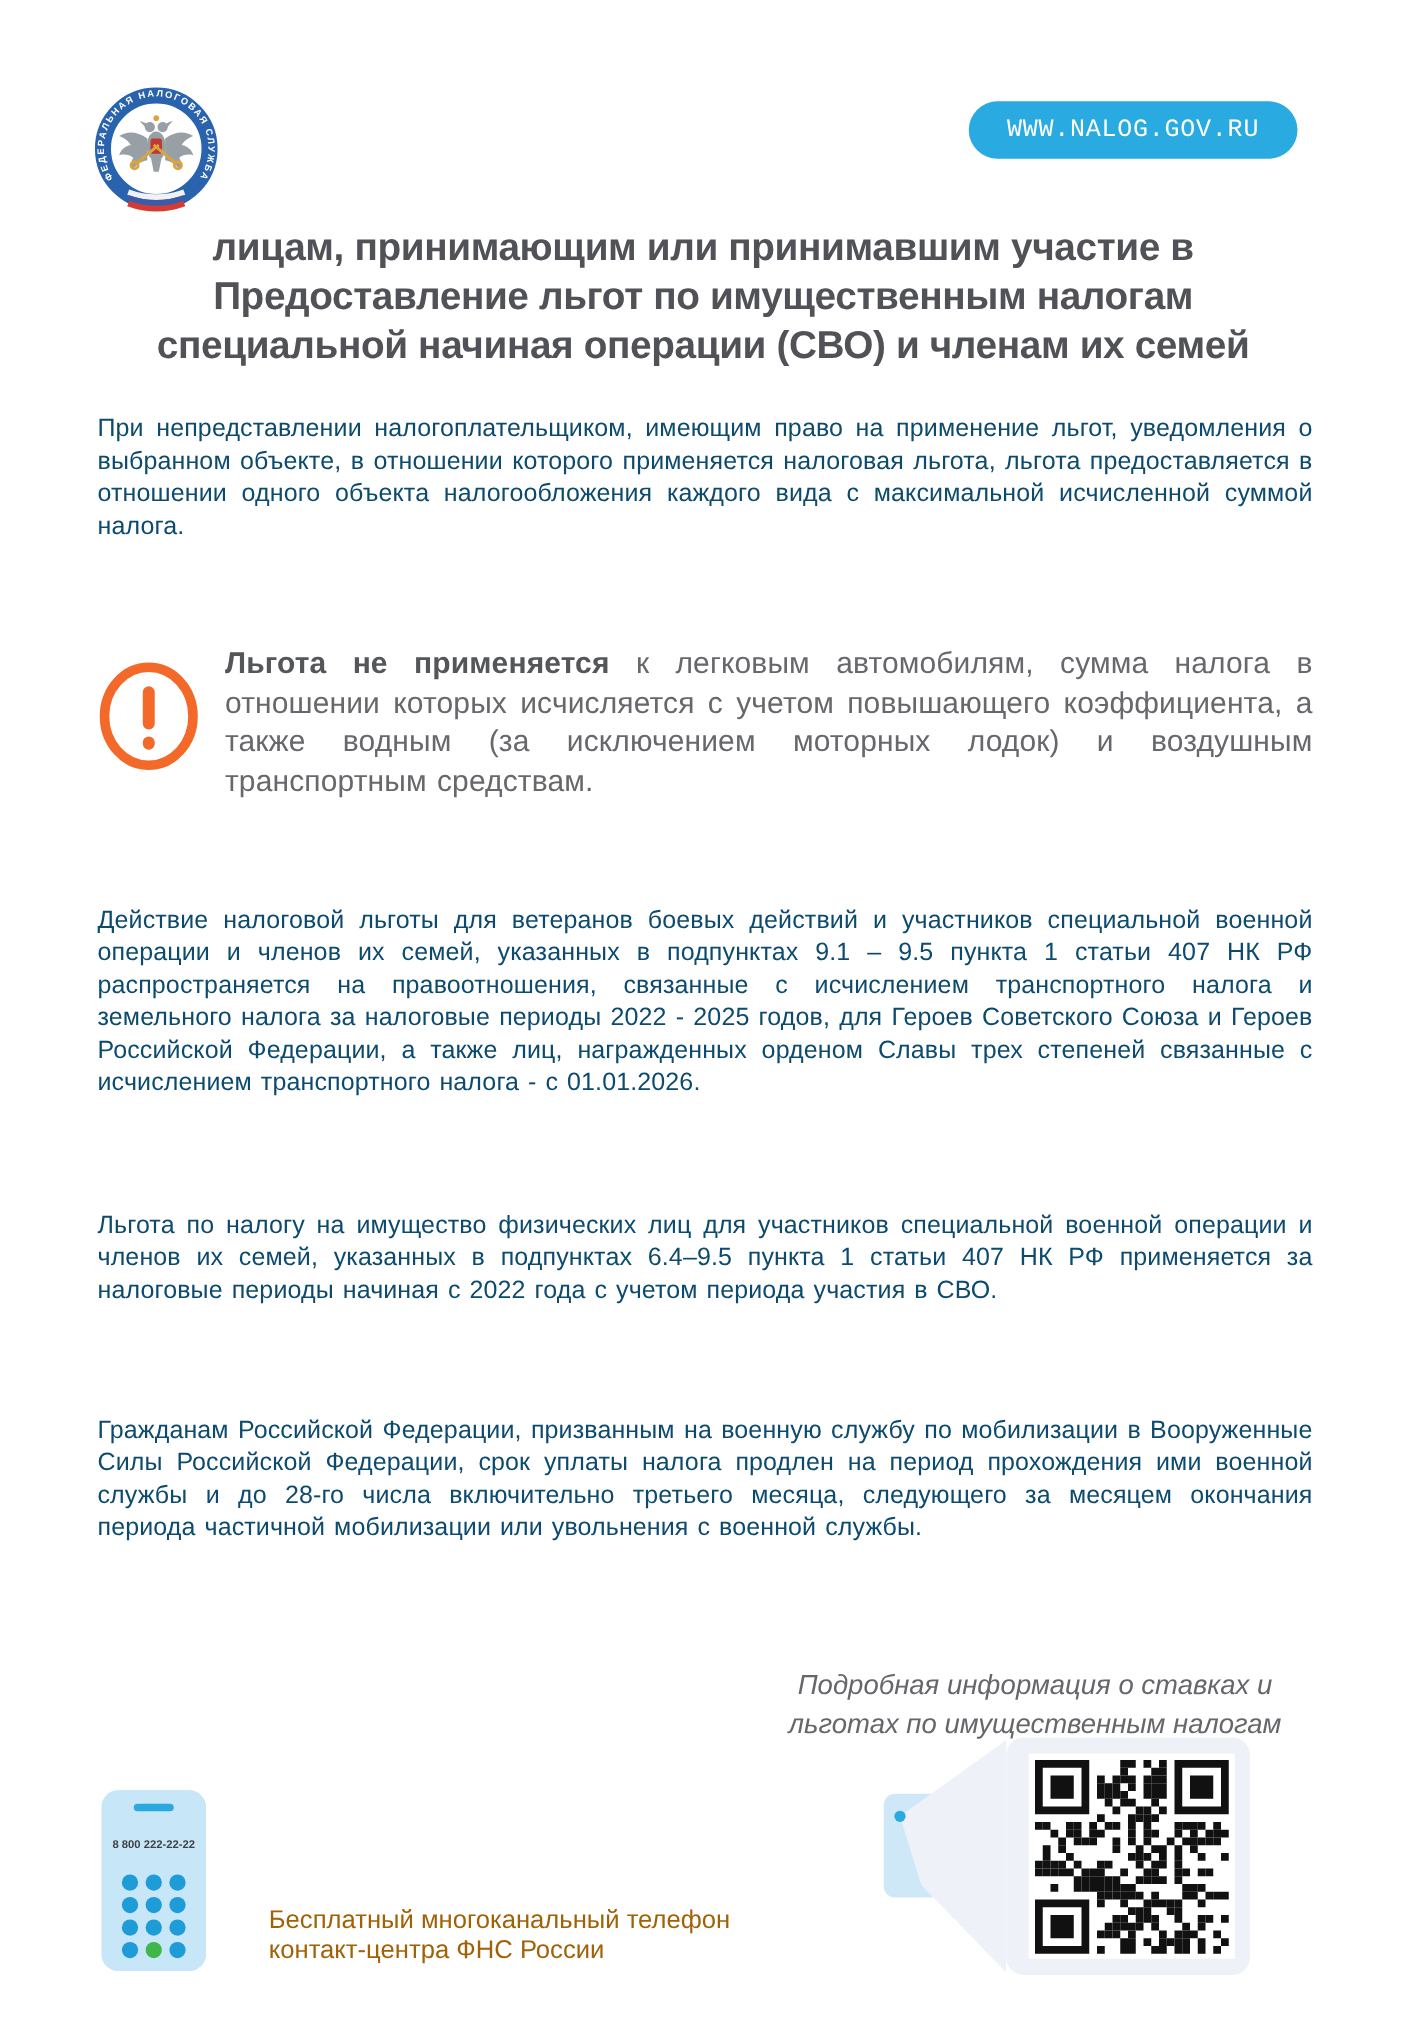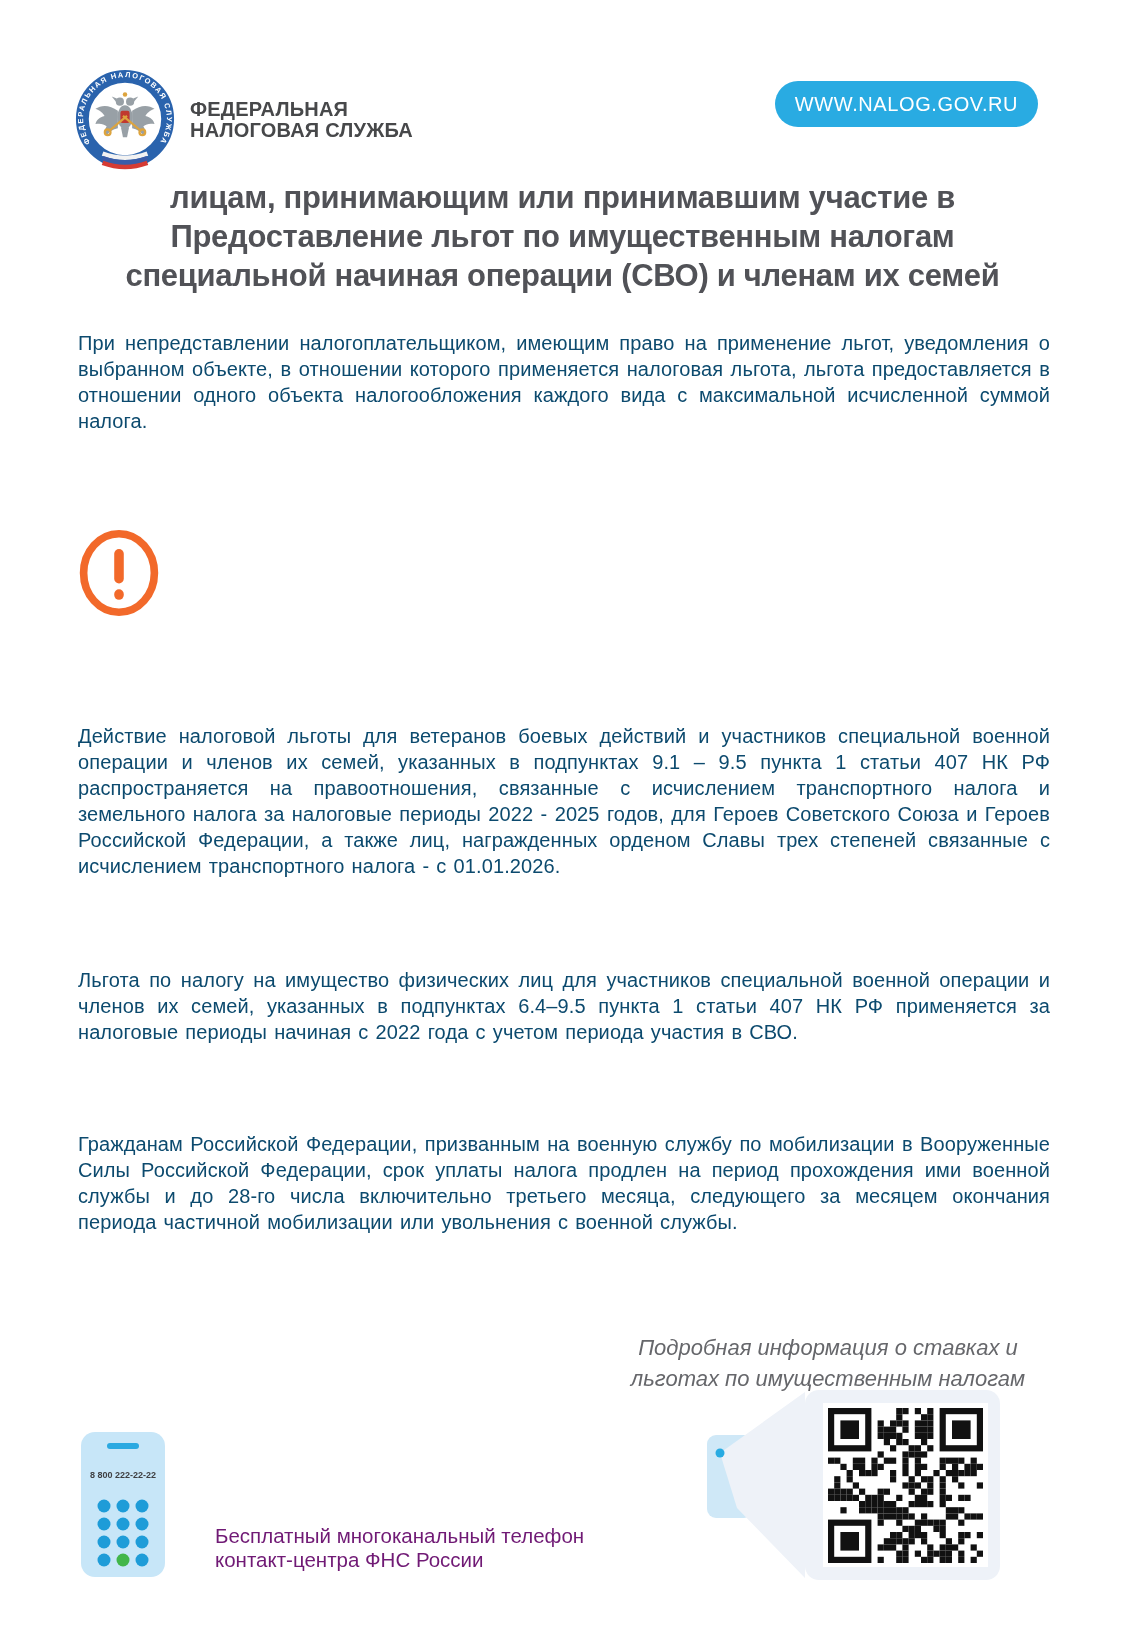--- a/index.html
+++ b/index.html
@@ -14,21 +14,21 @@
   .agency-name {
     position:absolute; left:190px; top:99px;
     font-size:20px; font-weight:bold; line-height:21px;
     color:#47484a; letter-spacing:0.2px;
   }
   .site-pill {
     position:absolute; left:775px; top:81px; width:263px; height:46px;
     background:#29abe2; border-radius:23px; border:none;
     color:#ffffff; font-size:20px; font-weight:500; letter-spacing:0.6px;
     display:flex; align-items:center; justify-content:center;
-    font-family:Liberation Sans, sans-serif; cursor:pointer;
+    font-family:Liberation Mono, monospace; cursor:pointer;
   }
   
   .doc-title {
     position:absolute; left:75px; top:178px; width:975px;
     text-align:center; font-weight:bold; font-size:31px; line-height:39px;
     color:#515257; letter-spacing:-0.3px;
   }
   
   .body-text {
     position:absolute; left:78px; width:972px;
@@ -53,21 +53,21 @@
     color:#66676b; text-align:center;margin-top:16px;
   }
   
   .phone-icon { position:absolute; left:81px; top:1432px; width:84px; height:145px; }
   .phone-number {
     position:absolute; left:215px; top:1483px;
     font-size:35px; font-weight:bold; color:#3e3f42; letter-spacing:0.3px;
   }
   .phone-note {
     position:absolute; left:215px; top:1524px; width:390px;
-    font-size:20.5px; line-height:23.5px; color:#701a75;
+    font-size:20.5px; line-height:23.5px; color:#a16207;
   }
   .qr-group { position:absolute; left:703px; top:1386px; width:300px; height:198px; }
 </style>
 </head>
 <body>
 
 <div class="page">
 
   <svg class="emblem" viewBox="0 0 100 100" aria-hidden="true">
     <circle cx="50" cy="50" r="47" fill="#ffffff" stroke="#2a63ad" stroke-width="2.2"></circle>
@@ -97,41 +97,38 @@
       <path d="M66,62 L48,47"></path>
         <circle cx="67" cy="63" r="2.8"></circle>
     </g>
     <g fill="none">
       <path d="M28,84 Q50,92 72,84" stroke="#f2f2f2" stroke-width="4.5"></path>
       <path d="M28,88.5 Q50,96.5 72,88.5" stroke="#3a5ca8" stroke-width="4.5"></path>
       <path d="M28,93 Q50,101 72,93" stroke="#d63b33" stroke-width="4.5"></path>
     </g>
   </svg>
 
-  <div class="agency-name">
-    <div>ФЕДЕРАЛЬНАЯ</div>
-    <div>НАЛОГОВАЯ СЛУЖБА</div>
-  </div>
 
   <button class="site-pill">WWW.NALOG.GOV.RU</button>
 
   <div class="doc-title">
     <div>лицам, принимающим или принимавшим участие в</div>
     <div>Предоставление льгот по имущественным налогам</div>
     <div>специальной начиная операции (СВО) и членам их семей</div>
   </div>
 
   <p class="body-text p1">При непредставлении налогоплательщиком, имеющим право на применение льгот, уведомления о выбранном объекте, в отношении которого применяется налоговая льгота, льгота предоставляется в отношении одного объекта налогообложения каждого вида с максимальной исчисленной суммой налога.</p>
 
   <div class="warning-wrap">
     <svg class="warning-icon" viewBox="0 0 84 92" aria-hidden="true">
       <ellipse cx="42" cy="46" rx="37" ry="41" fill="none" stroke="#f2692a" stroke-width="8"></ellipse>
       <rect x="37" y="21" width="10" height="36" rx="5" fill="#f2692a"></rect>
       <rect x="37" y="63" width="10" height="11" rx="5" fill="#f2692a"></rect>
     </svg>
+    <div class="warning-text"><b>Льгота не применяется</b><span> к легковым автомобилям, сумма налога в отношении которых исчисляется с учетом повышающего коэффициента, а также водным (за исключением моторных лодок) и воздушным транспортным средствам.</span></div>
   </div>
 
   <p class="body-text p2">Действие налоговой льготы для ветеранов боевых действий и участников специальной военной операции и членов их семей, указанных в подпунктах 9.1 – 9.5 пункта 1 статьи 407 НК РФ распространяется на правоотношения, связанные с исчислением транспортного налога и земельного налога за налоговые периоды 2022 - 2025 годов, для Героев Советского Союза и Героев Российской Федерации, а также лиц, награжденных орденом Славы трех степеней связанные с исчислением транспортного налога - с 01.01.2026.</p>
   <p class="body-text p3">Льгота по налогу на имущество физических лиц для участников специальной военной операции и членов их семей, указанных в подпунктах 6.4–9.5 пункта 1 статьи 407 НК РФ применяется за налоговые периоды начиная с 2022 года с учетом периода участия в СВО.</p>
   <p class="body-text p4">Гражданам Российской Федерации, призванным на военную службу по мобилизации в Вооруженные Силы Российской Федерации, срок уплаты налога продлен на период прохождения ими военной службы и до 28-го числа включительно третьего месяца, следующего за месяцем окончания периода частичной мобилизации или увольнения с военной службы.</p>
 
   <div class="qr-caption">Подробная информация о ставках и льготах по имущественным налогам</div>
 
   <svg class="phone-icon" viewBox="0 0 84 145" aria-hidden="true">
     <rect x="0" y="0" width="84" height="145" rx="14" fill="#c7e6f8"></rect>

